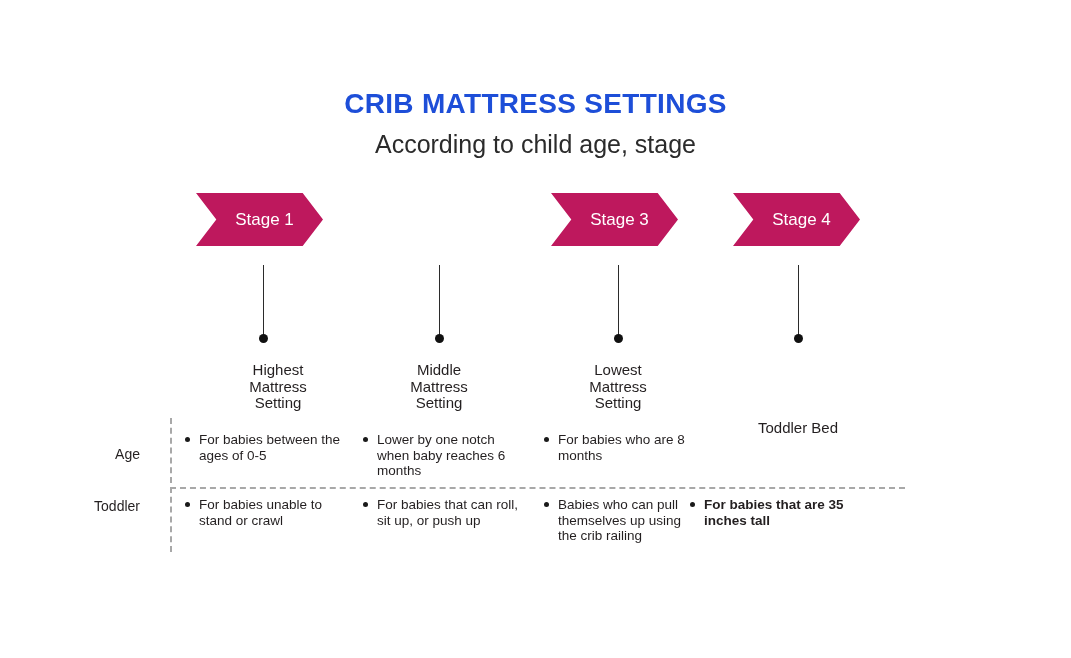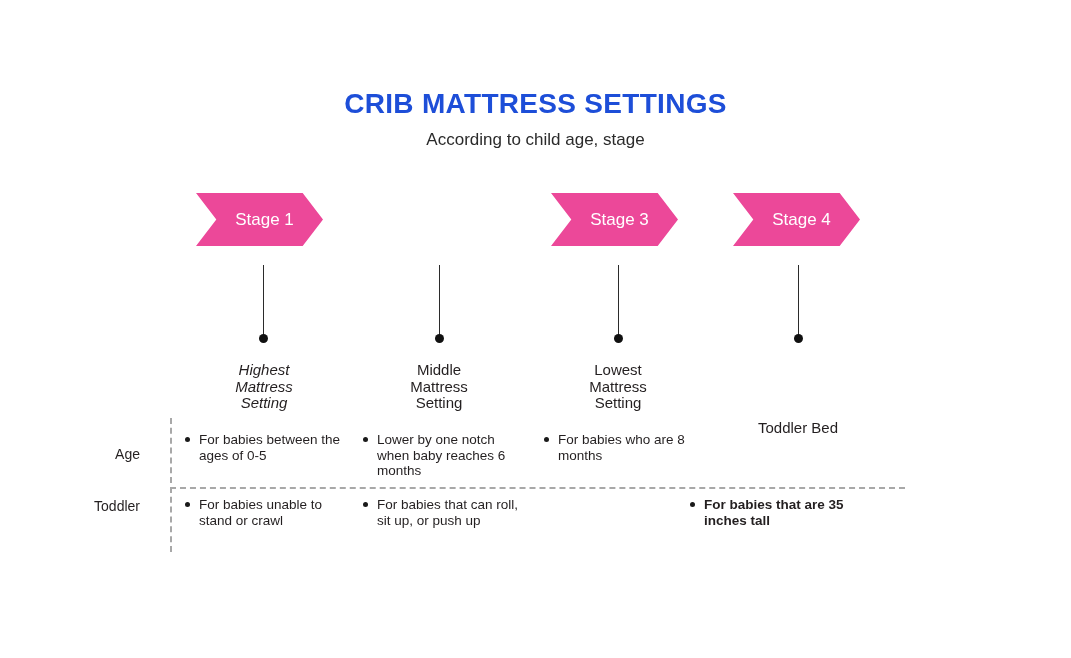--- a/index.html
+++ b/index.html
@@ -34,31 +34,31 @@
     font-weight: bold;
     letter-spacing: 0.3px;
     color: #1d4ed8;
   }
   .subtitle {
     position: absolute;
     left: 0;
     top: 130px;
     width: 1071px;
     text-align: center;
-    font-size: 17px;
+    font-size: 25px;
     font-weight: normal;
     color: #2b2b2b;
   }
 
   .chevron {
     position: absolute;
     top: 193px;
     width: 127px;
     height: 53px;
-    background: #ec4899;
+    background: #be185d;
     -webkit-clip-path: polygon(0 0, 84% 0, 100% 50%, 84% 100%, 0 100%, 16% 50%);
     clip-path: polygon(0 0, 84% 0, 100% 50%, 84% 100%, 0 100%, 16% 50%);
     display: flex;
     align-items: center;
     justify-content: center;
   }
   .chevron-label {
     font-size: 17px;
     color: #ffffff;
     padding-left: 10px;
@@ -155,21 +155,21 @@
 <div class="canvas">
 
   <div class="title">CRIB MATTRESS SETTINGS</div>
   <div class="subtitle">According to child age, stage</div>
 
   <div class="chevron" style="left:196px;">
     <span class="chevron-label">Stage 1</span>
   </div>
   <div class="connector-line" style="left:263px;"></div>
   <div class="connector-dot" style="left:259px;"></div>
-  <div class="setting-label" style="left:164px;font-style:italic;">
+  <div class="setting-label" style="left:178px;">
     <div>Highest</div>
     <div>Mattress</div>
     <div>Setting</div>
   </div>
 
   <div class="connector-line" style="left:439px;"></div>
   <div class="connector-dot" style="left:435px;"></div>
   <div class="setting-label" style="left:339px;">
     <div>Middle</div>
     <div>Mattress</div>
@@ -226,20 +226,26 @@
       <span class="dot"></span>
       <span class="bullet-text">For babies that can roll, sit up, or push up</span>
     </div>
   </div>
   <div class="bullet-block" style="left:185px; top:497px; width:160px;">
     <div class="bullet-row">
       <span class="dot"></span>
       <span class="bullet-text">For babies unable to stand or crawl</span>
     </div>
   </div>
+  <div class="bullet-block" style="left:544px; top:497px; width:150px;">
+    <div class="bullet-row">
+      <span class="dot"></span>
+      <span class="bullet-text">Babies who can pull themselves up using the crib railing</span>
+    </div>
+  </div>
   <div class="bullet-block" style="left:690px; top:497px; width:160px;font-weight:bold;">
     <div class="bullet-row">
       <span class="dot"></span>
       <span class="bullet-text">For babies that are 35 inches tall</span>
     </div>
   </div>
 
 </div>
 
 </body></html>

